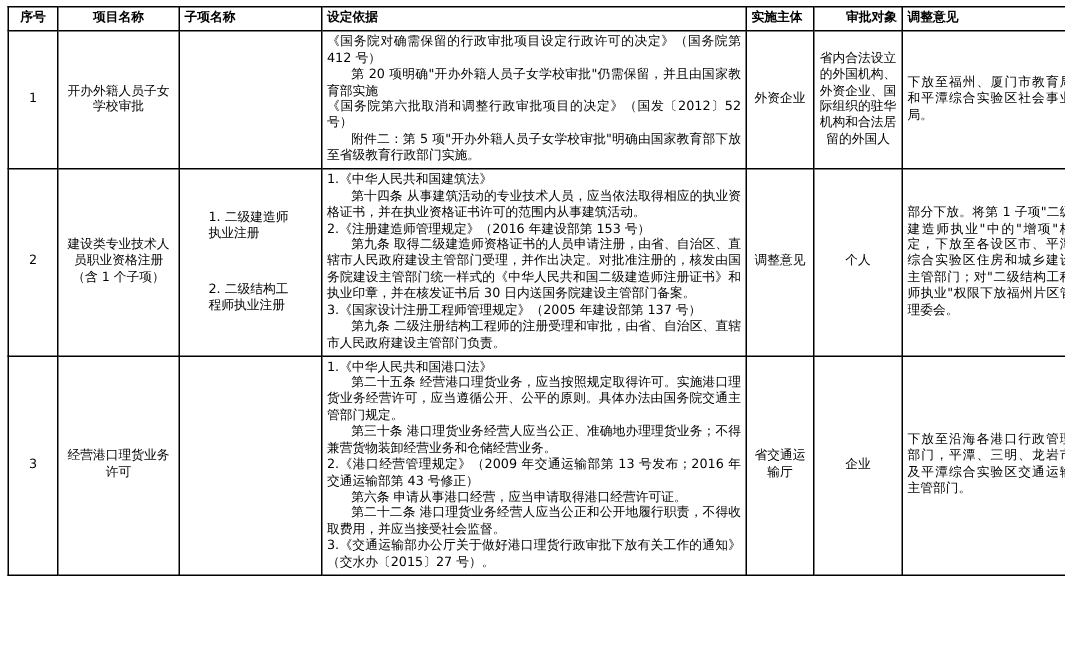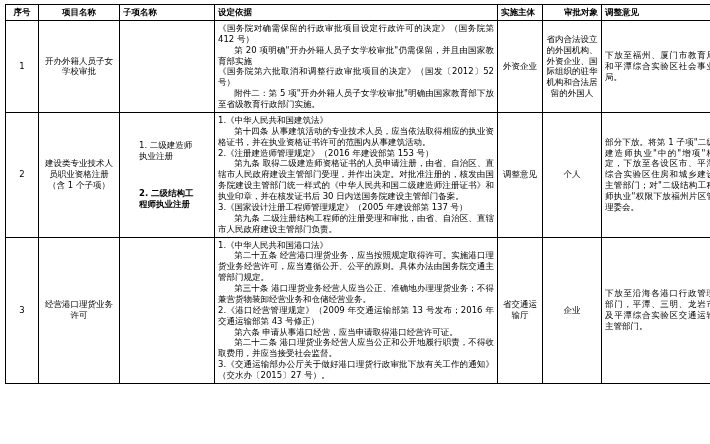--- a/index.html
+++ b/index.html
@@ -52,21 +52,21 @@
     text-align: justify;
     text-justify: inter-ideograph;
   }
   .para {
     margin: 0;
     text-indent: 0;
   }
   .para + .para { margin-top: 0px; }
   .ind1 { text-indent: 1.9em; }
   .subitem { margin: 16px; }
-  .subitem + .subitem { margin-top: 26px; font-weight: bold; }
+  .subitem + .subitem { margin-top: 26px; }
   .vtext { line-height: 1.3; margin-left: 44px; }
 </style>
 </head>
 <body>
 
 <div class="sheet">
   <table class="grid">
     <thead>
       <tr>
         <th class="c-no">序号</th>

